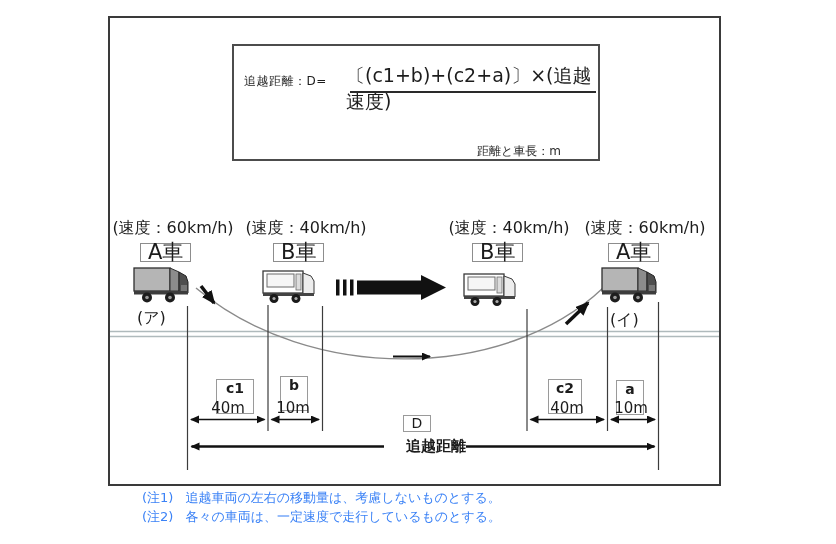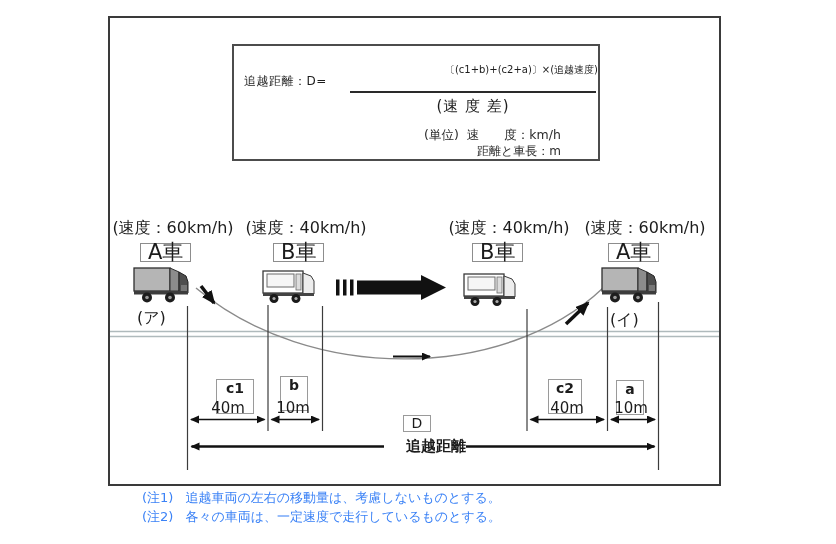--- a/index.html
+++ b/index.html
@@ -11,21 +11,21 @@
   }
   .abs { position:absolute; }
   svg.overlay { position:absolute; left:0; top:0; pointer-events:none; }
 
   .frame { left:108px; top:16px; width:613px; height:470px; border:2px solid #3a3a3a; background:transparent; }
 
   
   .formula-box { left:232px; top:44px; width:368px; height:117px; border:2px solid #4c4c4c; background:#fff; }
   .formula-box .abs { position:absolute; }
   .f-lhs { left:10px; top:27px; font-size:12px; letter-spacing:0.5px; }
-  .f-num { left:112px; top:17px; width:252px; text-align:right; font-size:10px; }
+  .f-num { left:112px; top:17px; width:252px; text-align:left; font-size:19px; }
   .f-bar { left:116px; top:45px; width:246px; height:2px; background:#2a2a2a; }
   .f-den { left:116px; top:51px; width:246px; text-align:center; font-size:15px; letter-spacing:1px; }
   .f-u1 { left:190px; top:81px; font-size:12.5px; color:#2a2a2a; }
   .f-u1 .gap { display:inline-block; width:8px; }
   .f-u2 { left:243px; top:97px; font-size:12px; color:#2a2a2a; }
 
   
   .speed { top:218px; width:132px; text-align:center; font-size:16px; white-space:nowrap; }
   .sp1 { left:107px; } .sp2 { left:240px; } .sp3 { left:443px; } .sp4 { left:579px; }
 
@@ -121,24 +121,20 @@
       <line x1="464" y1="446.5" x2="654.5" y2="446.5" marker-end="url(#ah)"></line>
     </g>
   </svg>
 
   <div class="abs frame"></div>
 
   <div class="abs formula-box">
     <div class="abs f-lhs">追越距離：D=</div>
     <div class="abs f-num">〔(c1+b)+(c2+a)〕×(追越速度)</div>
     <div class="abs f-bar"></div>
-    <div class="abs f-den">(速 度 差)</div>
-    <div class="abs f-u1">
-      <span>(単位)</span><span class="gap"></span><span>速　　度：km/h</span>
-    </div>
     <div class="abs f-u2">距離と車長：m</div>
   </div>
 
   <div class="abs speed sp1">(速度：60km/h)</div>
   <div class="abs speed sp2">(速度：40km/h)</div>
   <div class="abs speed sp3">(速度：40km/h)</div>
   <div class="abs speed sp4">(速度：60km/h)</div>
 
   <div class="abs vname nm1">A車</div>
   <div class="abs vname nm2">B車</div>

